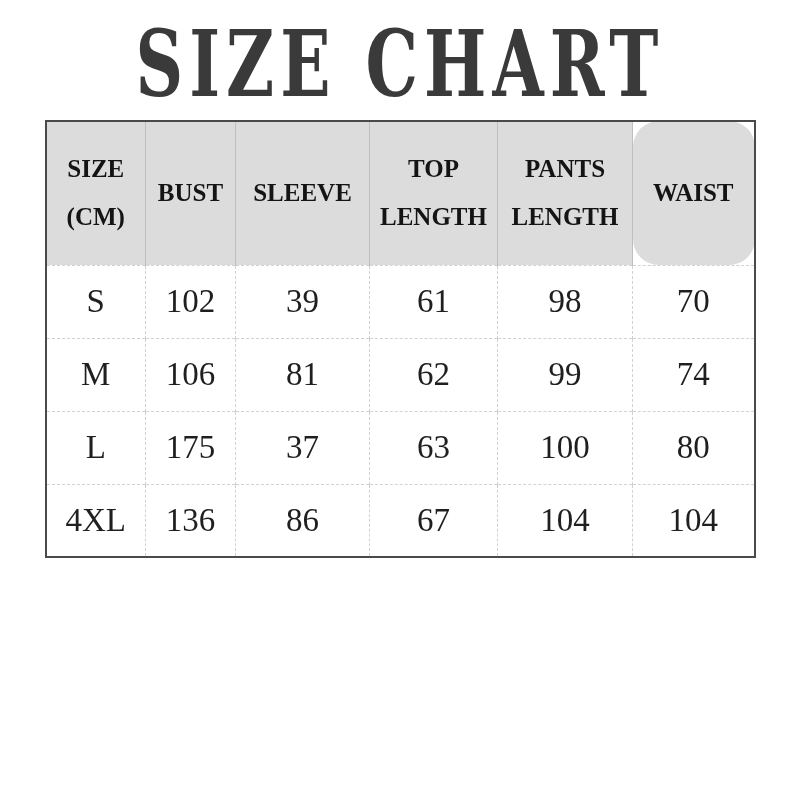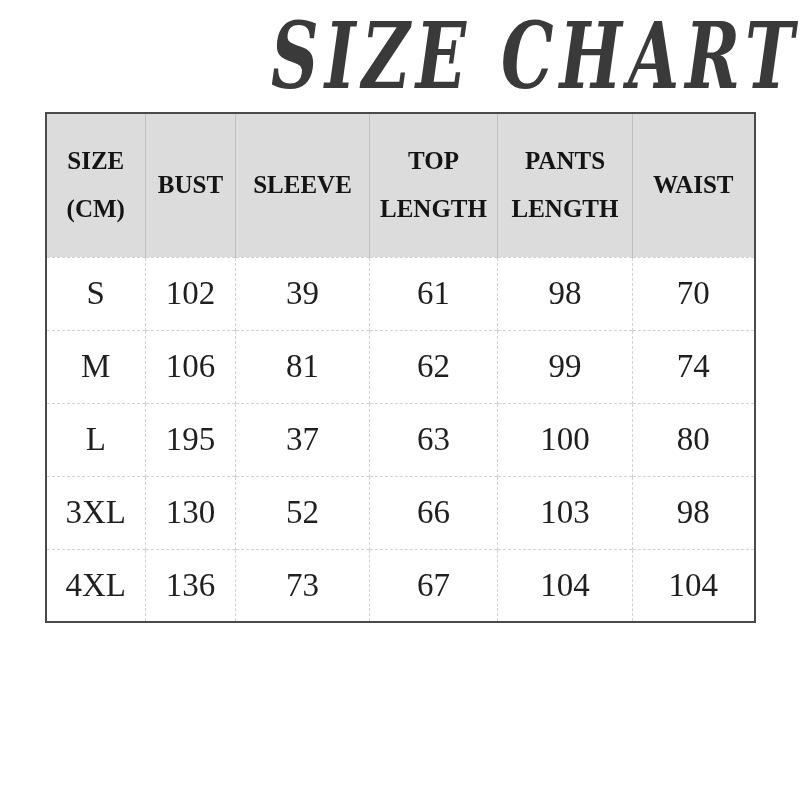--- a/index.html
+++ b/index.html
@@ -19,25 +19,24 @@
   }
   body {
     width: 800px;
     height: 800px;
     background: var(--background);
     font-family: "Liberation Sans", sans-serif;
     overflow: hidden;
   }
   .title-wrap {
     height: 104px;
-    margin-top: 4px;
+    margin-top: 12px;
     display: flex;
     align-items: center;
-    justify-content: flex-end;
-    font-style: italic;
+    justify-content: center;
   }
   .title {
     font-family: "DejaVu Serif", serif;
     font-weight: bold;
     font-size: 66px;
     letter-spacing: 6px;
     color: var(--title-text);
     transform: scaleY(1.38);
     white-space: nowrap;
   }
@@ -61,21 +60,21 @@
     font-size: 25px;
     font-weight: bold;
     color: var(--header-text);
     text-align: center;
     vertical-align: middle;
     white-space: pre-line;
     line-height: 1.95;
     border-right: 1px solid var(--header-grid);
     padding: 0;
   }
-  thead th:last-child { border-right: none; }
+  thead th:last-child { border-right: none; border-radius: 26px; }
   tbody td {
     height: 73px;
     font-size: 33px;
     font-weight: 400;
     color: var(--body-text);
     text-align: center;
     vertical-align: middle;
     background: #ffffff;
     border-top: 1px dashed var(--body-grid);
     border-right: 1px dashed var(--body-grid);
@@ -124,36 +123,28 @@
       <tr>
         <td>M</td>
         <td>106</td>
         <td>81</td>
         <td>62</td>
         <td>99</td>
         <td>74</td>
       </tr>
       <tr>
         <td>L</td>
-        <td>195</td>
+        <td>175</td>
         <td>37</td>
         <td>63</td>
         <td>100</td>
         <td>80</td>
       </tr>
       <tr>
-        <td>3XL</td>
-        <td>130</td>
-        <td>52</td>
-        <td>66</td>
-        <td>103</td>
-        <td>98</td>
-      </tr>
-      <tr>
         <td>4XL</td>
         <td>136</td>
-        <td>73</td>
+        <td>86</td>
         <td>67</td>
         <td>104</td>
         <td>104</td>
       </tr>
     </tbody>
 </table>
 
 </body></html>

